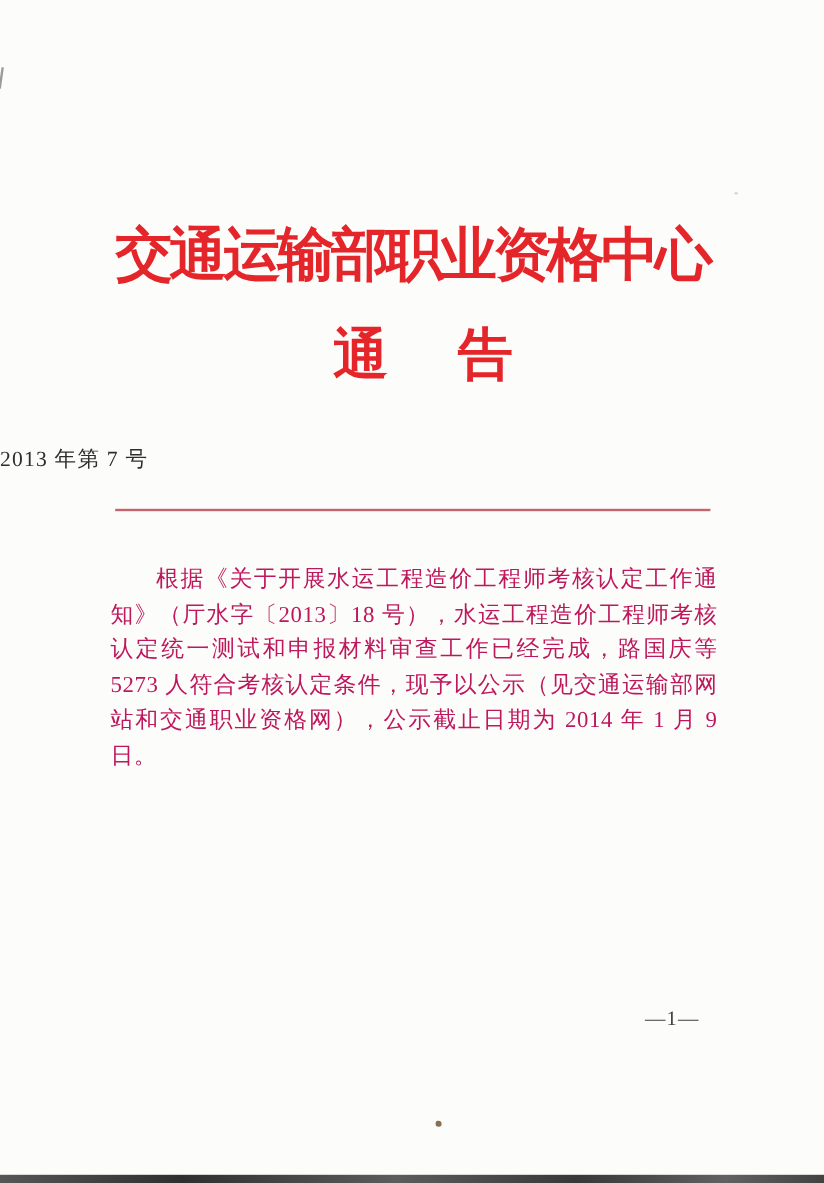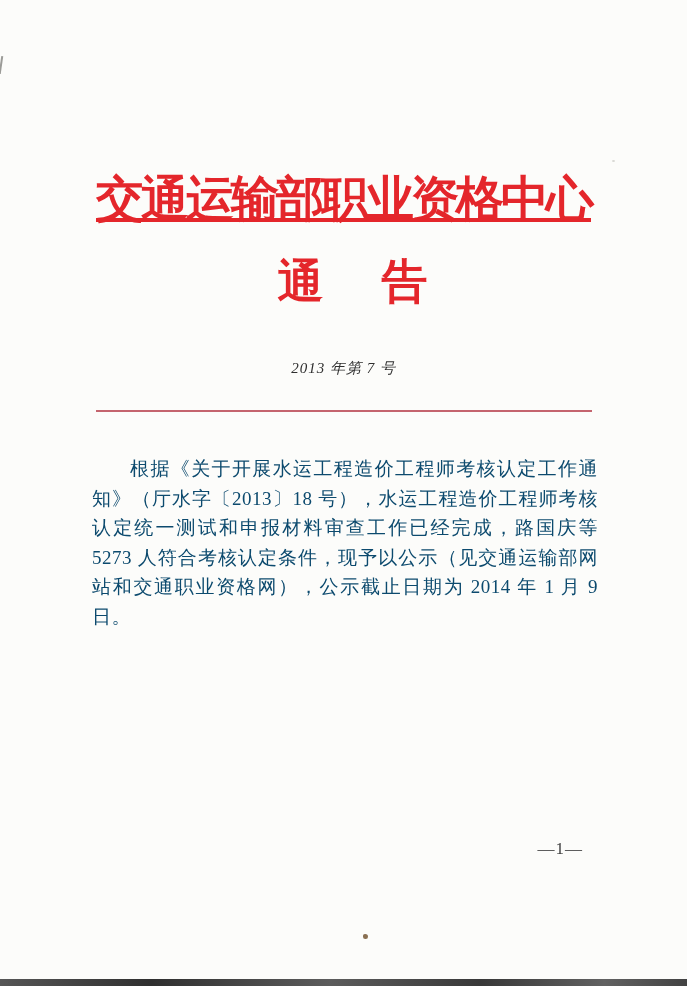--- a/index.html
+++ b/index.html
@@ -5,66 +5,64 @@
   html, body { margin: 0; padding: 0; background: #e8e8e8; }
   .page {
     width: 687px; height: 986px;
     position: relative;
     background: #fcfcfa;
     font-family: "Liberation Serif", "DejaVu Serif", serif;
     overflow: hidden;
     box-sizing: border-box;
   }
   .org-name {
-    margin: 0; padding-top: 168px;
+    margin: 14px; padding-top: 168px;
     font-size: 48px; font-weight: bold;
     color: #e4262b;
     letter-spacing: -3px;
     line-height: 62px;
     text-align: center;
     white-space: nowrap;
-    text-decoration: underline;
   }
   .notice-type {
     margin: 24px 0 0;
     font-size: 46px; font-weight: bold;
     color: #e4262b;
     letter-spacing: 6px;
     line-height: 56px;
     text-align: center;
     padding-left: 24px;
   }
   .doc-number {
     margin: 46px 0 0;
-    font-size: 15px;
+    font-size: 18px;
     color: #2e2e2e;
     letter-spacing: 1px;
     line-height: 24px;
-    text-align: center;
-    font-style: italic;
+    text-align: left;
   }
   .divider {
     width: 496px; height: 2px;
     margin: 30px auto 0;
     background: #c4646e;
   }
   .doc-title {
     margin: 36px 0 0;
     font-size: 24px; font-weight: bold;
     color: #1b1b1b;
     line-height: 33px;
     letter-spacing: 1px;
     text-align: center;
   }
   .doc-title div { white-space: nowrap; }
   .body-text {
     width: 506px;
     margin: 42px 0 0 92px;
     font-size: 19px;
-    color: #0c4a6e;
+    color: #be185d;
     line-height: 29.5px;
     letter-spacing: 0.5px;
   }
   .body-text p {
     margin: 0;
     text-indent: 2em;
     text-align: justify;
     text-justify: inter-character;
   }
   .page-number {

